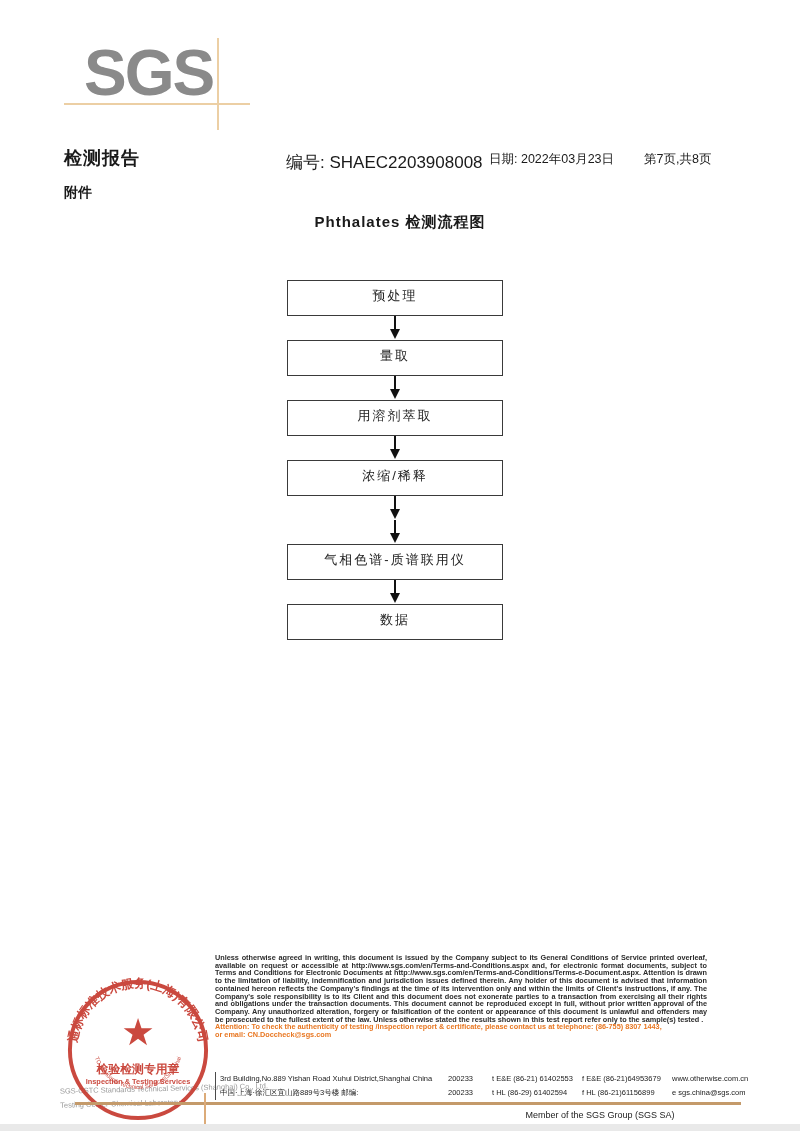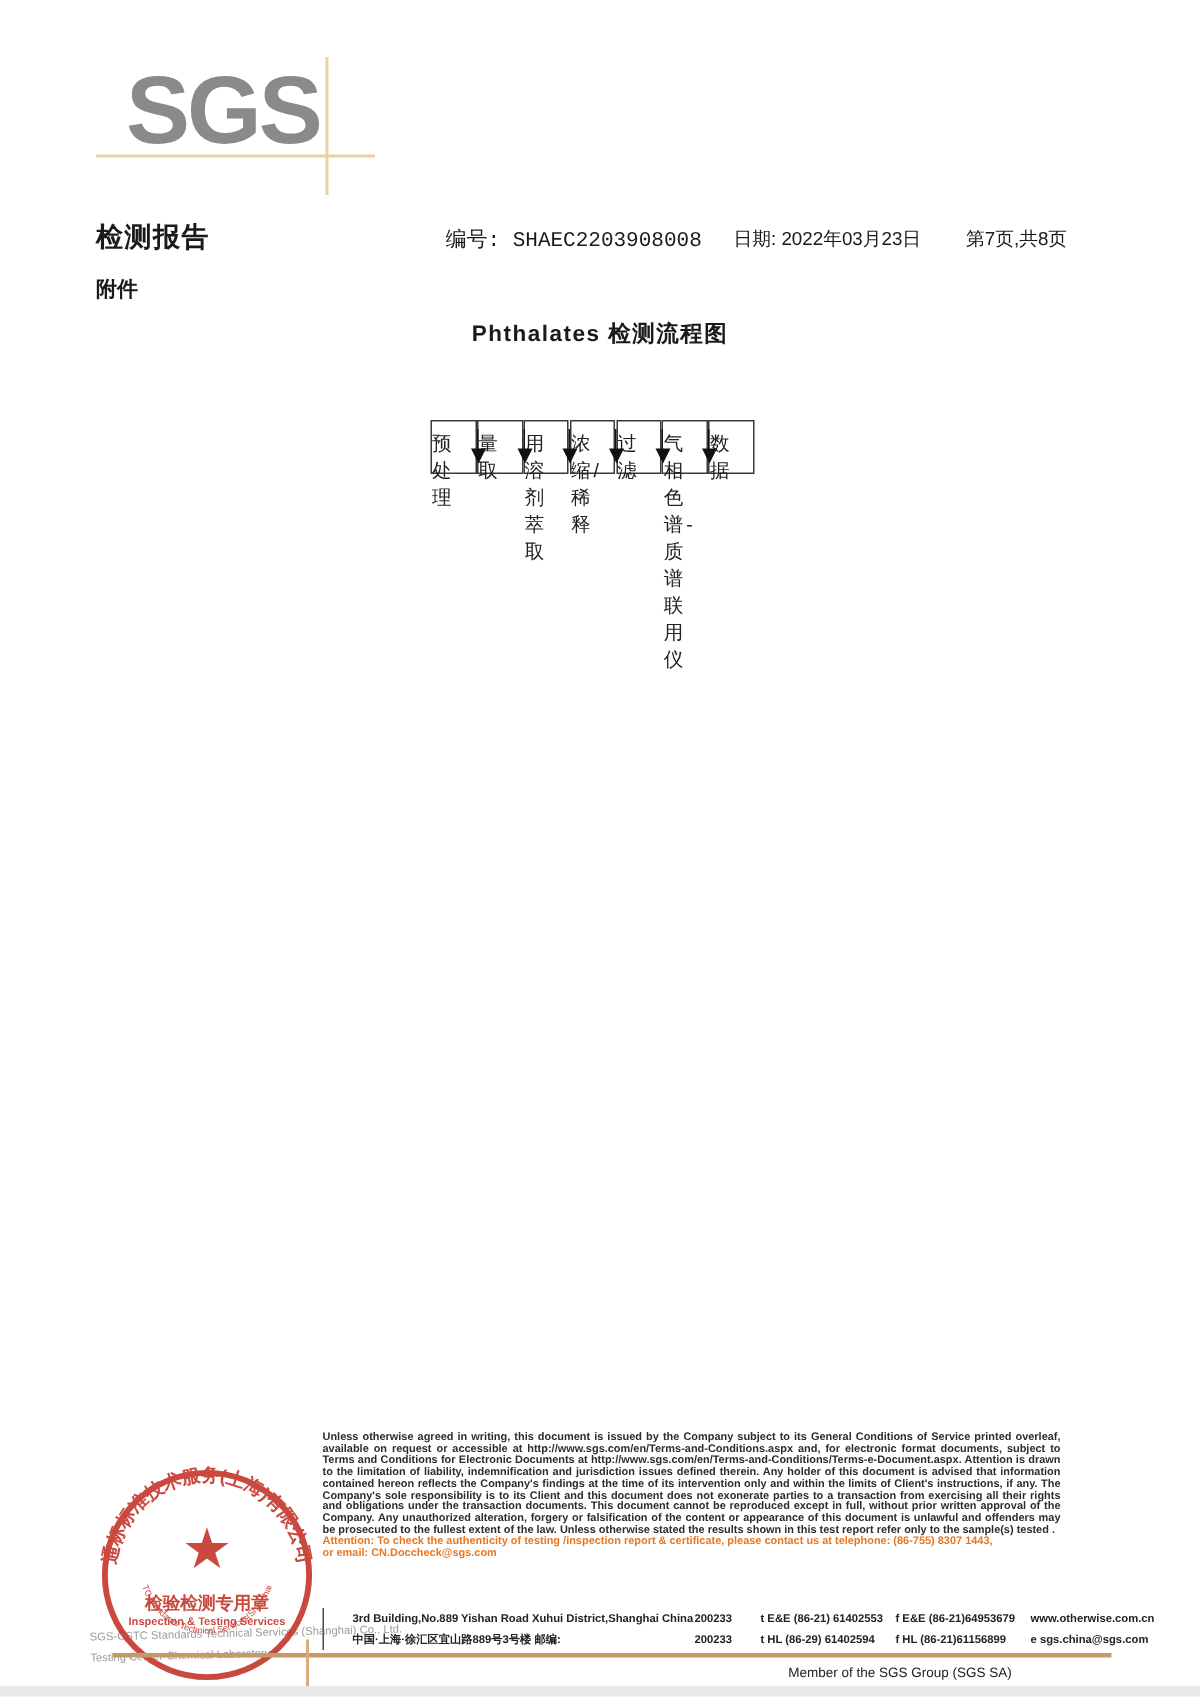--- a/index.html
+++ b/index.html
@@ -15,48 +15,48 @@
   
   .logo-text{
     position:absolute;left:84px;top:44px;
     font-size:64px;line-height:58px;font-weight:bold;
     color:#8a8a8a;letter-spacing:-2px;
   }
   .logo-hline{position:absolute;left:64px;top:103px;width:186px;height:2px;background:#eccfa4;}
   .logo-vline{position:absolute;left:217px;top:38px;width:2px;height:92px;background:#eccfa4;}
   
   .report-title{position:absolute;left:64px;top:146px;font-size:18px;font-weight:bold;letter-spacing:1px;}
-  .report-no{position:absolute;left:297px;top:151px;font-size:14px;font-family:Liberation Mono, monospace;}
+  .report-no{position:absolute;left:286px;top:151px;font-size:17px;}
   .report-date{position:absolute;left:489px;top:151px;font-size:12.5px;}
   .report-page{position:absolute;left:644px;top:151px;font-size:12.5px;}
   .attachment{position:absolute;left:64px;top:184px;font-size:14px;font-weight:bold;}
   .flow-title{position:absolute;left:0;top:213px;width:800px;text-align:center;font-size:15px;font-weight:bold;letter-spacing:1px;}
   
-  .flow{position:absolute;left:287px;top:280px;width:216px;display:flex;flex-direction:row;align-items:center;}
+  .flow{position:absolute;left:287px;top:280px;width:216px;display:flex;flex-direction:column;align-items:center;}
   .flow-box{
     box-sizing:border-box;width:216px;height:36px;
     border:1.5px solid #3a3a3a;background:#fff;
     display:flex;justify-content:center;align-items:flex-start;
     padding-top:6px;font-size:13px;letter-spacing:2px;color:#222;
   }
   .flow-arrow{width:2px;height:14px;background:#111;position:relative;margin-bottom:10px;}
   .flow-arrow::after{
     content:"";position:absolute;top:13px;left:-4px;
     border:5px solid transparent;border-top:10px solid #111;border-bottom:0;
   }
   
   .stamp{position:absolute;left:64px;top:976px;opacity:.92;z-index:3;}
   .company-lines{position:absolute;left:60px;top:1082px;z-index:1;color:#9b9b9b;font-size:7.5px;line-height:14px;transform:rotate(-1.5deg);white-space:nowrap;}
   .legal{position:absolute;left:215px;top:954px;width:492px;z-index:2;}
   .legal p{margin:0;font-size:7.3px;line-height:7.7px;text-align:justify;color:#2c2c2c;font-weight:600;}
   .attention{font-size:7.3px;line-height:7.7px;font-weight:bold;color:#e87722;}
   .addr-block{
     position:absolute;left:215px;top:1072px;width:540px;z-index:2;
-    border-left:1px solid #4a4a4a;padding-left:19px;
-    font-size:7.5px;line-height:14px;color:#222;font-weight:700;white-space:nowrap;
+    border-left:1px solid #4a4a4a;padding-left:4px;
+    font-size:7.5px;line-height:14px;color:#222;font-weight:400;white-space:nowrap;
   }
   .addr-row{display:flex;}
   .addr-col-main{width:228px;}
   .addr-col-zip{width:44px;}
   .addr-col-tel{width:90px;}
   .addr-col-fax{width:90px;}
   .addr-col-net{width:86px;}
   .foot-rule{position:absolute;left:75px;top:1102px;width:666px;height:2.5px;background:#c49a6a;z-index:4;}
   .foot-tick{position:absolute;left:204px;top:1093px;width:2px;height:37px;background:#dcab79;z-index:4;}
   .member-line{position:absolute;left:450px;top:1110px;width:300px;text-align:center;font-size:9px;color:#222;}
@@ -80,21 +80,20 @@
 
   <div class="flow">
     <div class="flow-box">预处理</div>
     <div class="flow-arrow"></div>
     <div class="flow-box">量取</div>
     <div class="flow-arrow"></div>
     <div class="flow-box">用溶剂萃取</div>
     <div class="flow-arrow"></div>
     <div class="flow-box">浓缩/稀释</div>
     <div class="flow-arrow"></div>
-    <div class="flow-box">过滤</div>
     <div class="flow-arrow"></div>
     <div class="flow-box">气相色谱-质谱联用仪</div>
     <div class="flow-arrow"></div>
     <div class="flow-box">数据</div>
   </div>
 
   <svg class="stamp" width="148" height="148" viewBox="0 0 150 150">
     <defs>
       <path id="arcTop" d="M 18,98 A 62,62 0 1 1 132,98" fill="none"></path>
       <path id="arcBottom" d="M 31,82 A 46,46 0 0 0 119,82" fill="none"></path>

